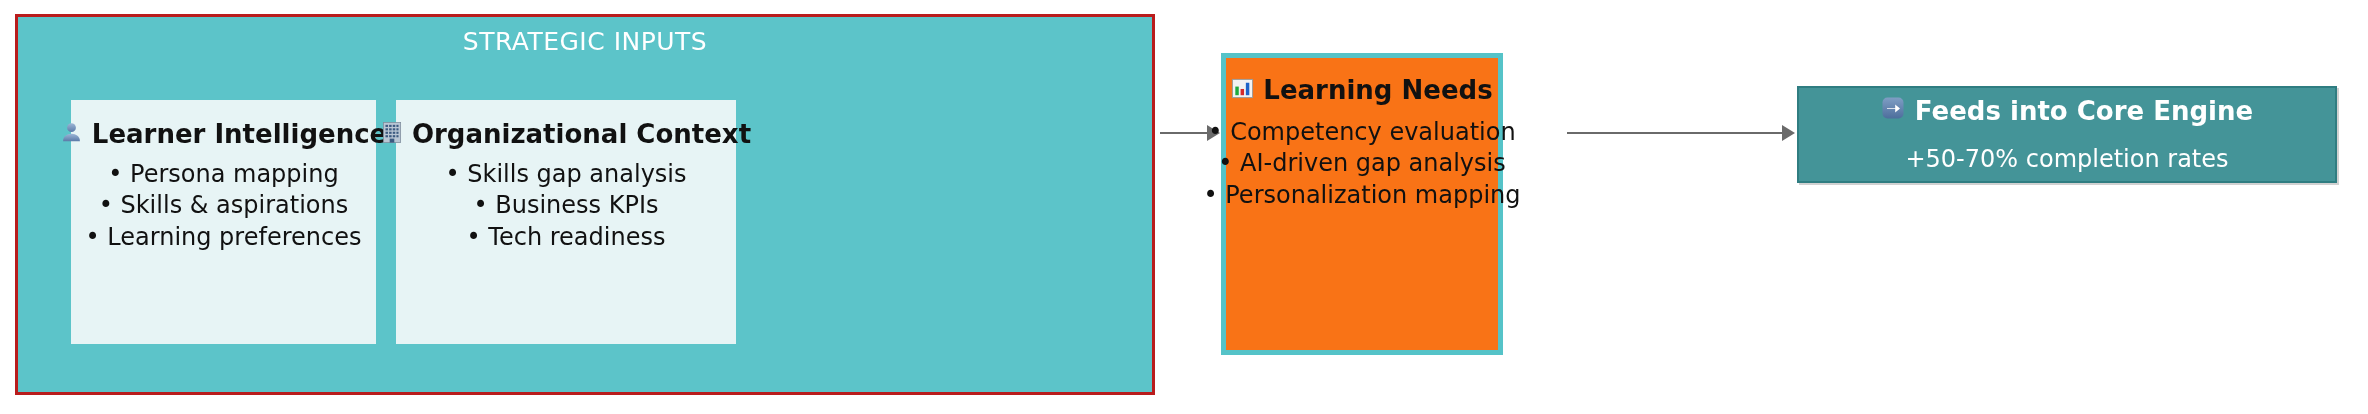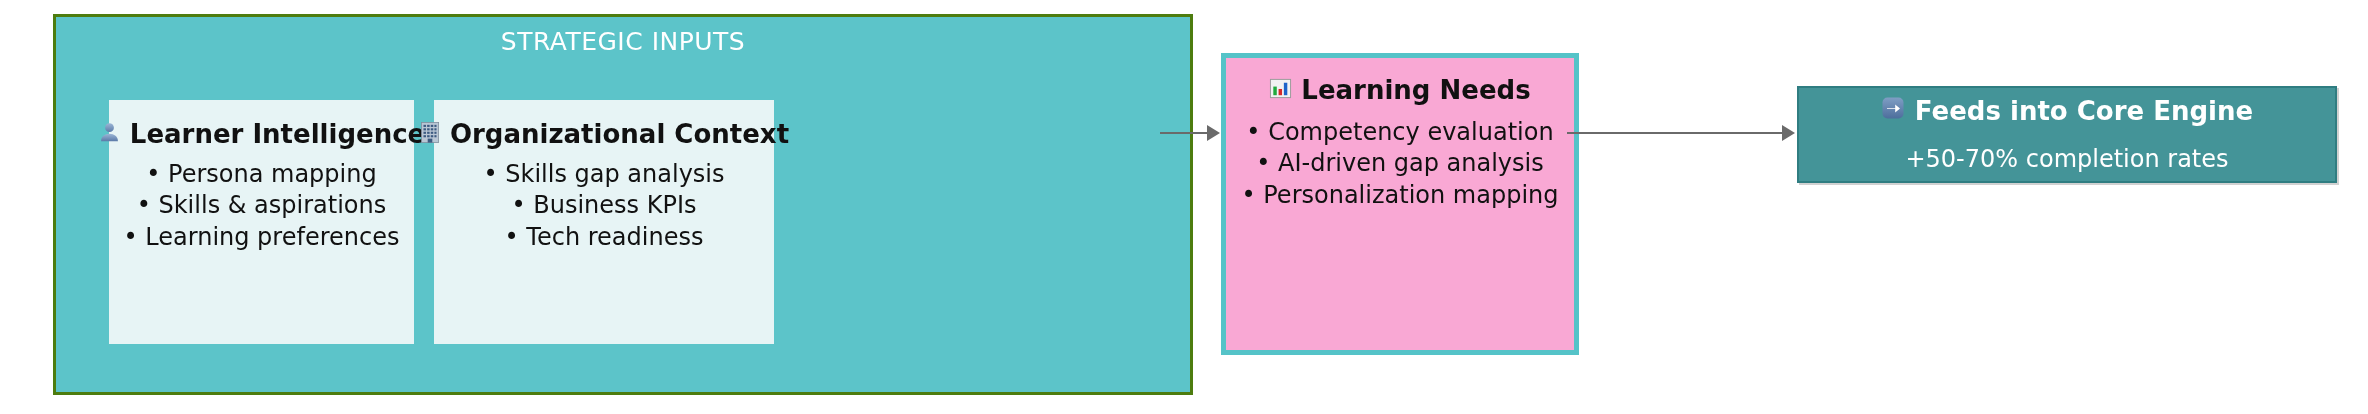--- a/index.html
+++ b/index.html
@@ -21,23 +21,22 @@
   }
 
   
   .group-box {
     position: absolute;
     left: 15px;
     top: 14px;
     width: 1140px;
     height: 381px;
     background: #5cc4c9;
-    border: 3px solid #4d7c0f;
+    border: 3px solid #b91c1c;
     box-sizing: border-box;
-    margin-left: 38px;
   }
   .group-title {
     position: absolute;
     left: 0;
     top: 10px;
     width: 100%;
     text-align: center;
     color: #ffffff;
     font-size: 25px;
     font-weight: 400;
@@ -87,23 +86,23 @@
     color: #111111;
     line-height: 1.33;
     white-space: nowrap;
   }
 
   
   .assess-card {
     position: absolute;
     left: 1221px;
     top: 53px;
-    width: 358px;
+    width: 282px;
     height: 302px;
-    background: #f9a8d4;
+    background: #f97316;
     border: 5px solid #55c3c8;
     box-sizing: border-box;
     display: flex;
     flex-direction: column;
     align-items: center;
     padding-top: 16px;
   }
   .assess-card .card-head {
     flex-direction: column;
     gap: 0;

